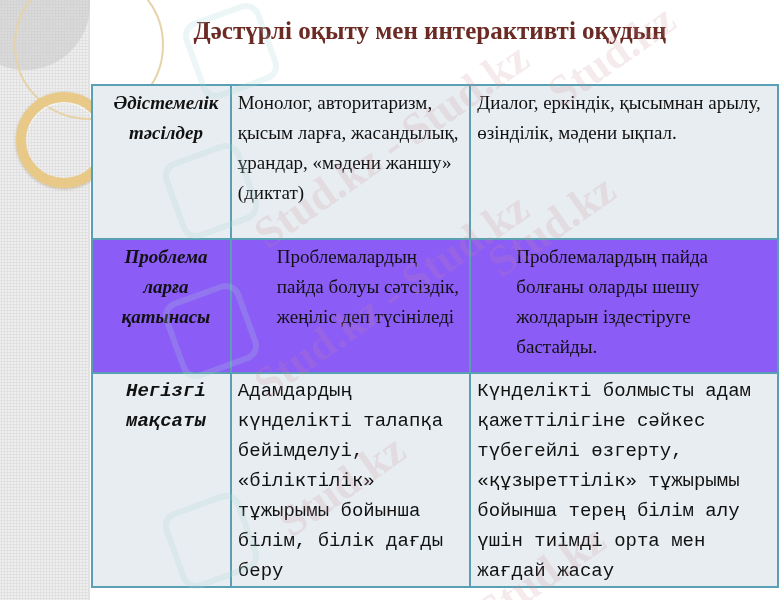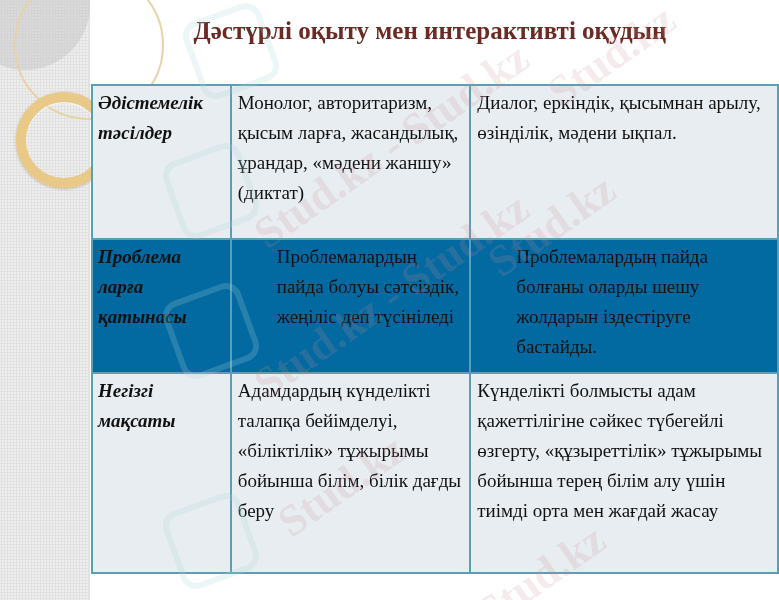--- a/index.html
+++ b/index.html
@@ -103,30 +103,31 @@
       border: 2px solid #5aa0b4;
       vertical-align: top;
       padding: 2px 6px 0 6px;
       font-size: 19px;
       line-height: 30px;
       color: #111111;
     }
     table.compare td.head {
       font-weight: bold;
       font-style: italic;
-      padding-left: 5px;
+      padding-left: 15px;
+      text-align: center;
     }
     tr.row-light td { background: #e8edf1; }
-    tr.row-dark td { background: #0369a1; }
+    tr.row-dark td { background: #8b5cf6; }
     col.c1 { width: 139px; }
     col.c2 { width: 240px; }
     col.c3 { width: 309px; }
     tr.r1 td { height: 150px; }
     tr.r2 td { height: 130px; padding-left: 45px; }
-    tr.r3 td { height: 196px; }
+    tr.r3 td { height: 196px; font-family: Liberation Mono, monospace; }
   </style>
 </head>
 <body>
 
 <div class="left-strip">
   <div class="gray-disc"></div>
   <div class="thin-ring"></div>
   <div class="gold-ring"></div>
 </div>
 

